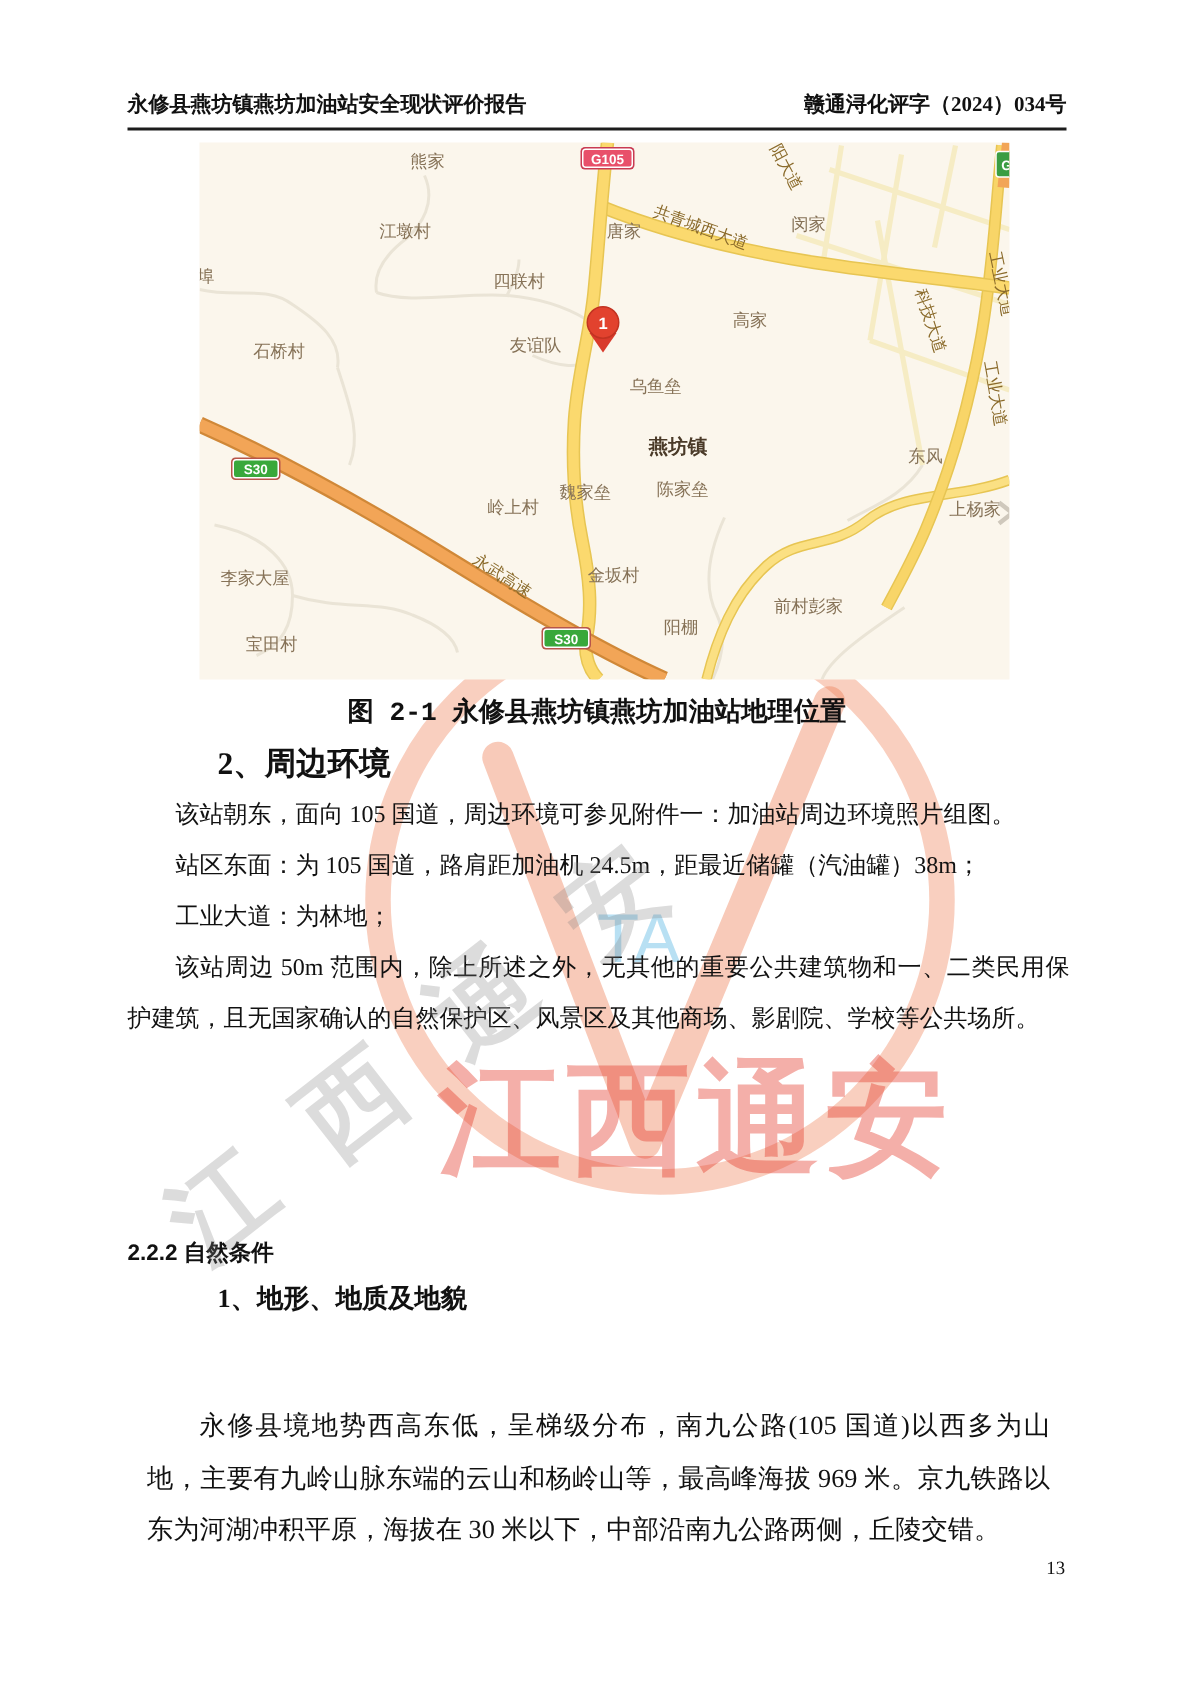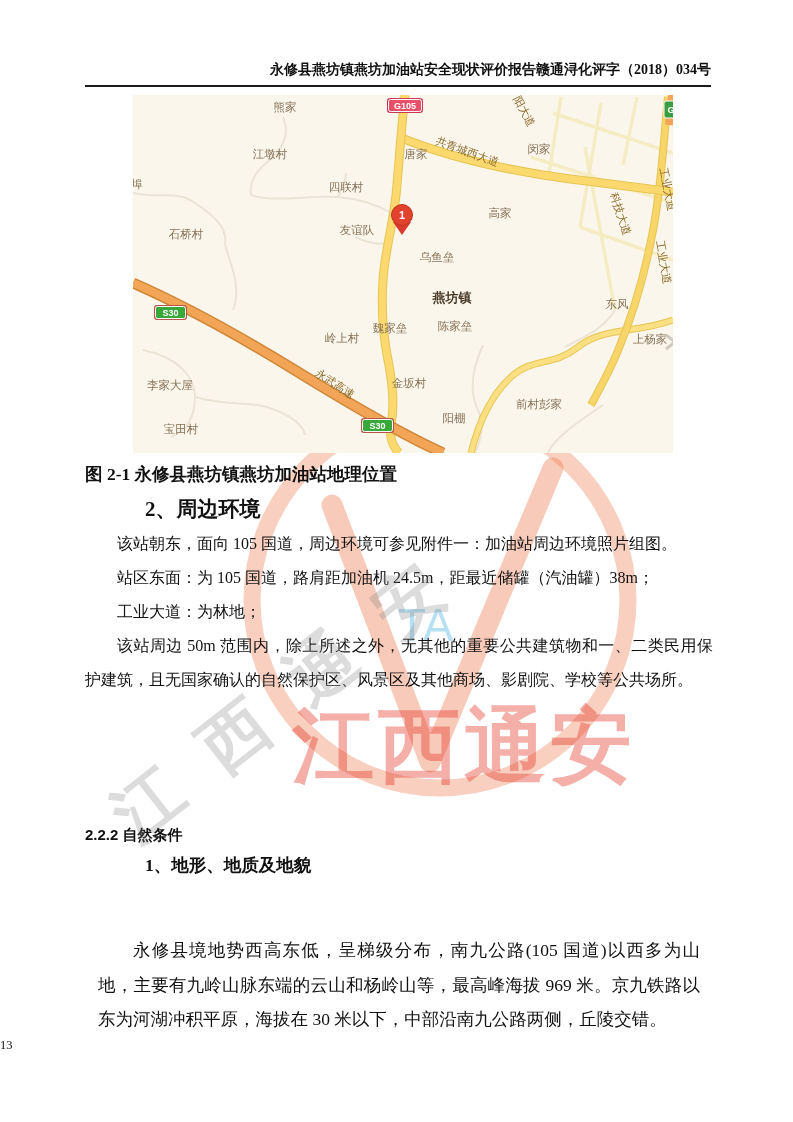--- a/index.html
+++ b/index.html
@@ -1,51 +1,51 @@
 <!DOCTYPE html>
 <html><head>
 <meta charset="utf-8">
 <style>
   html,body{margin:0;padding:0;background:#ffffff;}
   .page{position:relative;width:793px;height:1122px;background:#ffffff;overflow:hidden;
         font-family:"Liberation Serif","DejaVu Serif",serif;color:#111;}
   
   .hdr{position:absolute;top:61px;left:85px;width:626px;display:flex;
-       justify-content:flex-end;font-size:14px;font-weight:bold;z-index:3;}
+       justify-content:space-between;font-size:14px;font-weight:bold;z-index:3;}
   .hdr-rule{position:absolute;top:85px;left:85px;width:626px;height:0;
        border-top:2px solid #1c1c1c;z-index:3;}
   
   .map{position:absolute;left:133px;top:95px;width:540px;height:358px;
        background:#fbf6ec;overflow:hidden;z-index:2;}
   .map svg{display:block;}
   
   .wm-under{position:absolute;inset:0;z-index:1;pointer-events:none;}
   .wm-red{position:absolute;left:292px;top:692px;font-size:82px;font-weight:bold;
        font-family:"Liberation Sans","DejaVu Sans",sans-serif;letter-spacing:4px;
        color:rgba(228,55,40,0.40);white-space:nowrap;z-index:1;pointer-events:none;}
   .wm-ta{position:absolute;left:398px;top:598px;font-size:46px;font-weight:normal;
        font-family:"Liberation Sans","DejaVu Sans",sans-serif;
        color:rgba(140,205,235,0.62);z-index:1;pointer-events:none;}
   .wm-gray{position:absolute;left:150px;top:770px;font-size:68px;font-weight:bold;
        font-family:"Liberation Sans","DejaVu Sans",sans-serif;letter-spacing:42px;
        color:rgba(128,128,128,0.28);white-space:nowrap;
        transform:rotate(-38deg);transform-origin:left bottom;z-index:4;pointer-events:none;}
   
-  .caption{position:absolute;top:462px;left:85px;width:626px;text-align:left;
-       font-size:17.5px;font-weight:bold;z-index:3;}
+  .caption{position:absolute;top:462px;left:85px;width:626px;text-align:center;
+       font-size:17.5px;font-weight:bold;z-index:3;font-family:Liberation Mono, monospace;}
   .h-sub{position:absolute;top:495px;left:145px;font-size:21px;font-weight:bold;z-index:3;}
   .body-text{position:absolute;top:527px;left:85px;width:628px;z-index:3;}
   .body-text p{margin:0;text-indent:2em;text-align:justify;font-size:16px;
        line-height:34px;}
   .h-222{position:absolute;top:826px;left:85px;font-size:15px;font-weight:bold;
        font-family:"Liberation Sans","DejaVu Sans",sans-serif;z-index:3;}
   .h-ter{position:absolute;top:853px;left:145px;font-size:17.5px;font-weight:bold;z-index:3;}
   .body-text2{position:absolute;top:920px;left:85px;width:628px;z-index:3;}
   .body-text2 p{margin:13px;text-indent:2em;text-align:justify;font-size:17.5px;line-height:34.5px;}
-  .pageno{position:absolute;top:1038px;left:0;width:710px;text-align:left;
+  .pageno{position:absolute;top:1038px;left:0;width:710px;text-align:right;
        font-size:12.5px;z-index:3;}
   
   .ml{font-family:"Liberation Sans","DejaVu Sans",sans-serif;font-size:11.5px;fill:#867257;}
   .ml-town{font-family:"Liberation Sans","DejaVu Sans",sans-serif;font-size:13px;
        font-weight:bold;fill:#4a3a28;}
   .ml-road{font-family:"Liberation Sans","DejaVu Sans",sans-serif;font-size:11px;fill:#8a6a2a;}
   .badge-txt{font-family:"Liberation Sans","DejaVu Sans",sans-serif;font-size:9px;
        font-weight:bold;fill:#ffffff;}
 </style>
 </head>
@@ -56,21 +56,21 @@
   <svg class="wm-under" width="793" height="1122">
     <circle cx="440" cy="600" r="188" fill="none" stroke="rgba(238,128,88,0.38)" stroke-width="17"></circle>
     <path d="M332,505 L430,762 L553,468" fill="none" stroke="rgba(238,128,88,0.42)" stroke-width="21" stroke-linecap="round" stroke-linejoin="round"></path>
   </svg>
   <div class="wm-ta">TA</div>
   <div class="wm-red">江西通安</div>
   <div class="wm-gray">江西通安</div>
 
   <div class="hdr">
     <span>永修县燕坊镇燕坊加油站安全现状评价报告</span>
-    <span>赣通浔化评字（2018）034号</span>
+    <span>赣通浔化评字（2024）034号</span>
   </div>
   <div class="hdr-rule"></div>
 
   <div class="map">
     <svg viewBox="0 0 540 358" width="540" height="358">
 
       <g stroke="#eae4d6" stroke-width="2" fill="none">
         <path d="M0,98 C25,104 45,95 62,108 C80,120 95,132 92,150"></path>
         <path d="M150,22 C158,40 148,55 138,64 C122,76 116,88 118,100"></path>
         <path d="M118,100 C140,108 175,100 205,102 C230,104 248,112 258,118"></path>

